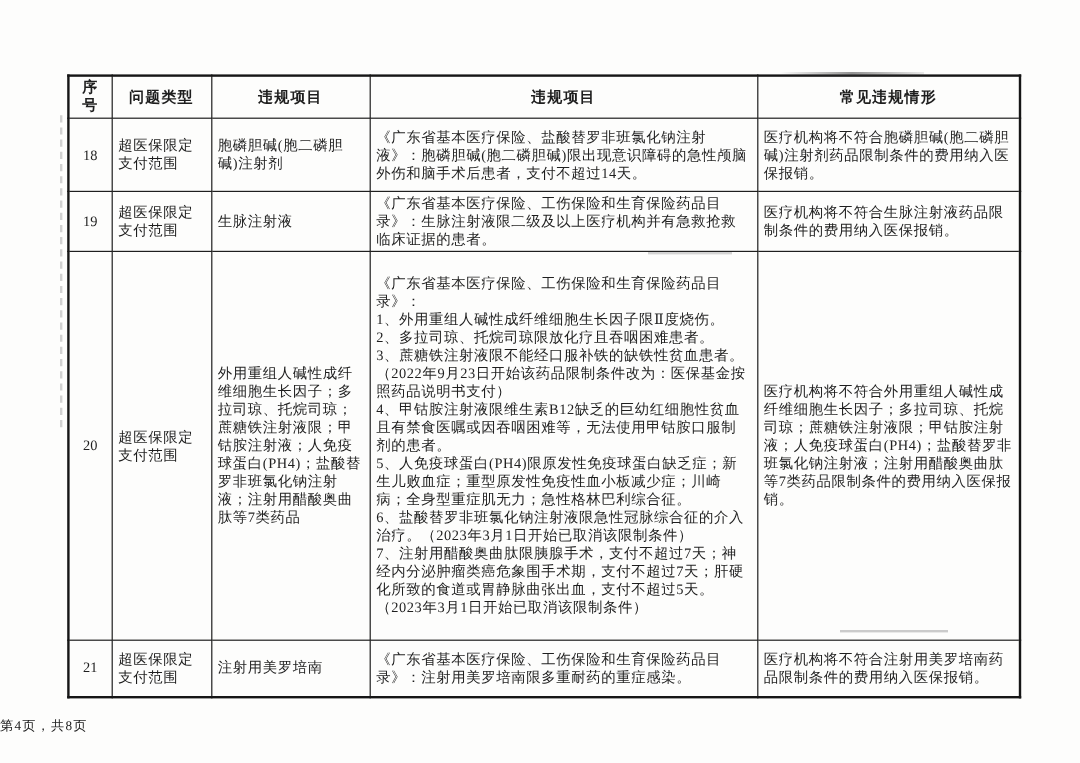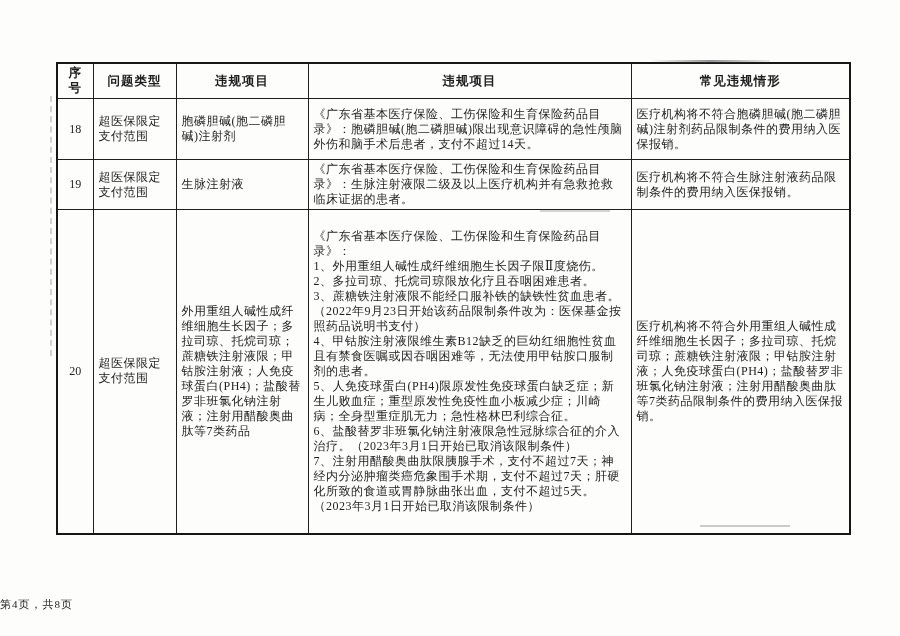--- a/index.html
+++ b/index.html
@@ -87,21 +87,21 @@
         <th>违规项目</th>
         <th>违规项目</th>
         <th>常见违规情形</th>
       </tr>
     </thead>
     <tbody>
       <tr class="r r18">
         <td class="c-seq">18</td>
         <td class="c-type">超医保限定支付范围</td>
         <td class="c-item">胞磷胆碱(胞二磷胆碱)注射剂</td>
-        <td class="c-basis">《广东省基本医疗保险、工伤保险和生育保险药品目录》：胞磷胆碱(胞二磷胆碱)限出现意识障碍的急性颅脑外伤和脑手术后患者，支付不超过14天。</td>
+        <td class="c-basis">《广东省基本医疗保险、盐酸替罗非班氯化钠注射液》：胞磷胆碱(胞二磷胆碱)限出现意识障碍的急性颅脑外伤和脑手术后患者，支付不超过14天。</td>
         <td class="c-common">医疗机构将不符合胞磷胆碱(胞二磷胆碱)注射剂药品限制条件的费用纳入医保报销。</td>
       </tr>
       <tr class="r r19">
         <td class="c-seq">19</td>
         <td class="c-type">超医保限定支付范围</td>
         <td class="c-item">生脉注射液</td>
         <td class="c-basis">《广东省基本医疗保险、工伤保险和生育保险药品目录》：生脉注射液限二级及以上医疗机构并有急救抢救临床证据的患者。</td>
         <td class="c-common">医疗机构将不符合生脉注射液药品限制条件的费用纳入医保报销。</td>
       </tr>
       <tr class="r r20">
@@ -111,20 +111,27 @@
         <td class="c-basis">《广东省基本医疗保险、工伤保险和生育保险药品目录》：
 1、外用重组人碱性成纤维细胞生长因子限Ⅱ度烧伤。
 2、多拉司琼、托烷司琼限放化疗且吞咽困难患者。
 3、蔗糖铁注射液限不能经口服补铁的缺铁性贫血患者。（2022年9月23日开始该药品限制条件改为：医保基金按照药品说明书支付）
 4、甲钴胺注射液限维生素B12缺乏的巨幼红细胞性贫血且有禁食医嘱或因吞咽困难等，无法使用甲钴胺口服制剂的患者。
 5、人免疫球蛋白(PH4)限原发性免疫球蛋白缺乏症；新生儿败血症；重型原发性免疫性血小板减少症；川崎病；全身型重症肌无力；急性格林巴利综合征。
 6、盐酸替罗非班氯化钠注射液限急性冠脉综合征的介入治疗。（2023年3月1日开始已取消该限制条件）
 7、注射用醋酸奥曲肽限胰腺手术，支付不超过7天；神经内分泌肿瘤类癌危象围手术期，支付不超过7天；肝硬化所致的食道或胃静脉曲张出血，支付不超过5天。（2023年3月1日开始已取消该限制条件）</td>
         <td class="c-common">医疗机构将不符合外用重组人碱性成纤维细胞生长因子；多拉司琼、托烷司琼；蔗糖铁注射液限；甲钴胺注射液；人免疫球蛋白(PH4)；盐酸替罗非班氯化钠注射液；注射用醋酸奥曲肽等7类药品限制条件的费用纳入医保报销。</td>
       </tr>
+      <tr class="r r21">
+        <td class="c-seq">21</td>
+        <td class="c-type">超医保限定支付范围</td>
+        <td class="c-item">注射用美罗培南</td>
+        <td class="c-basis">《广东省基本医疗保险、工伤保险和生育保险药品目录》：注射用美罗培南限多重耐药的重症感染。</td>
+        <td class="c-common">医疗机构将不符合注射用美罗培南药品限制条件的费用纳入医保报销。</td>
+      </tr>
     </tbody>
   </table>
 
   <div class="footer">第4页，共8页</div>
 
   <div class="artifact a1"></div>
   <div class="artifact a2"></div>
   <div class="artifact a3"></div>
   <div class="artifact a4"></div>
 

